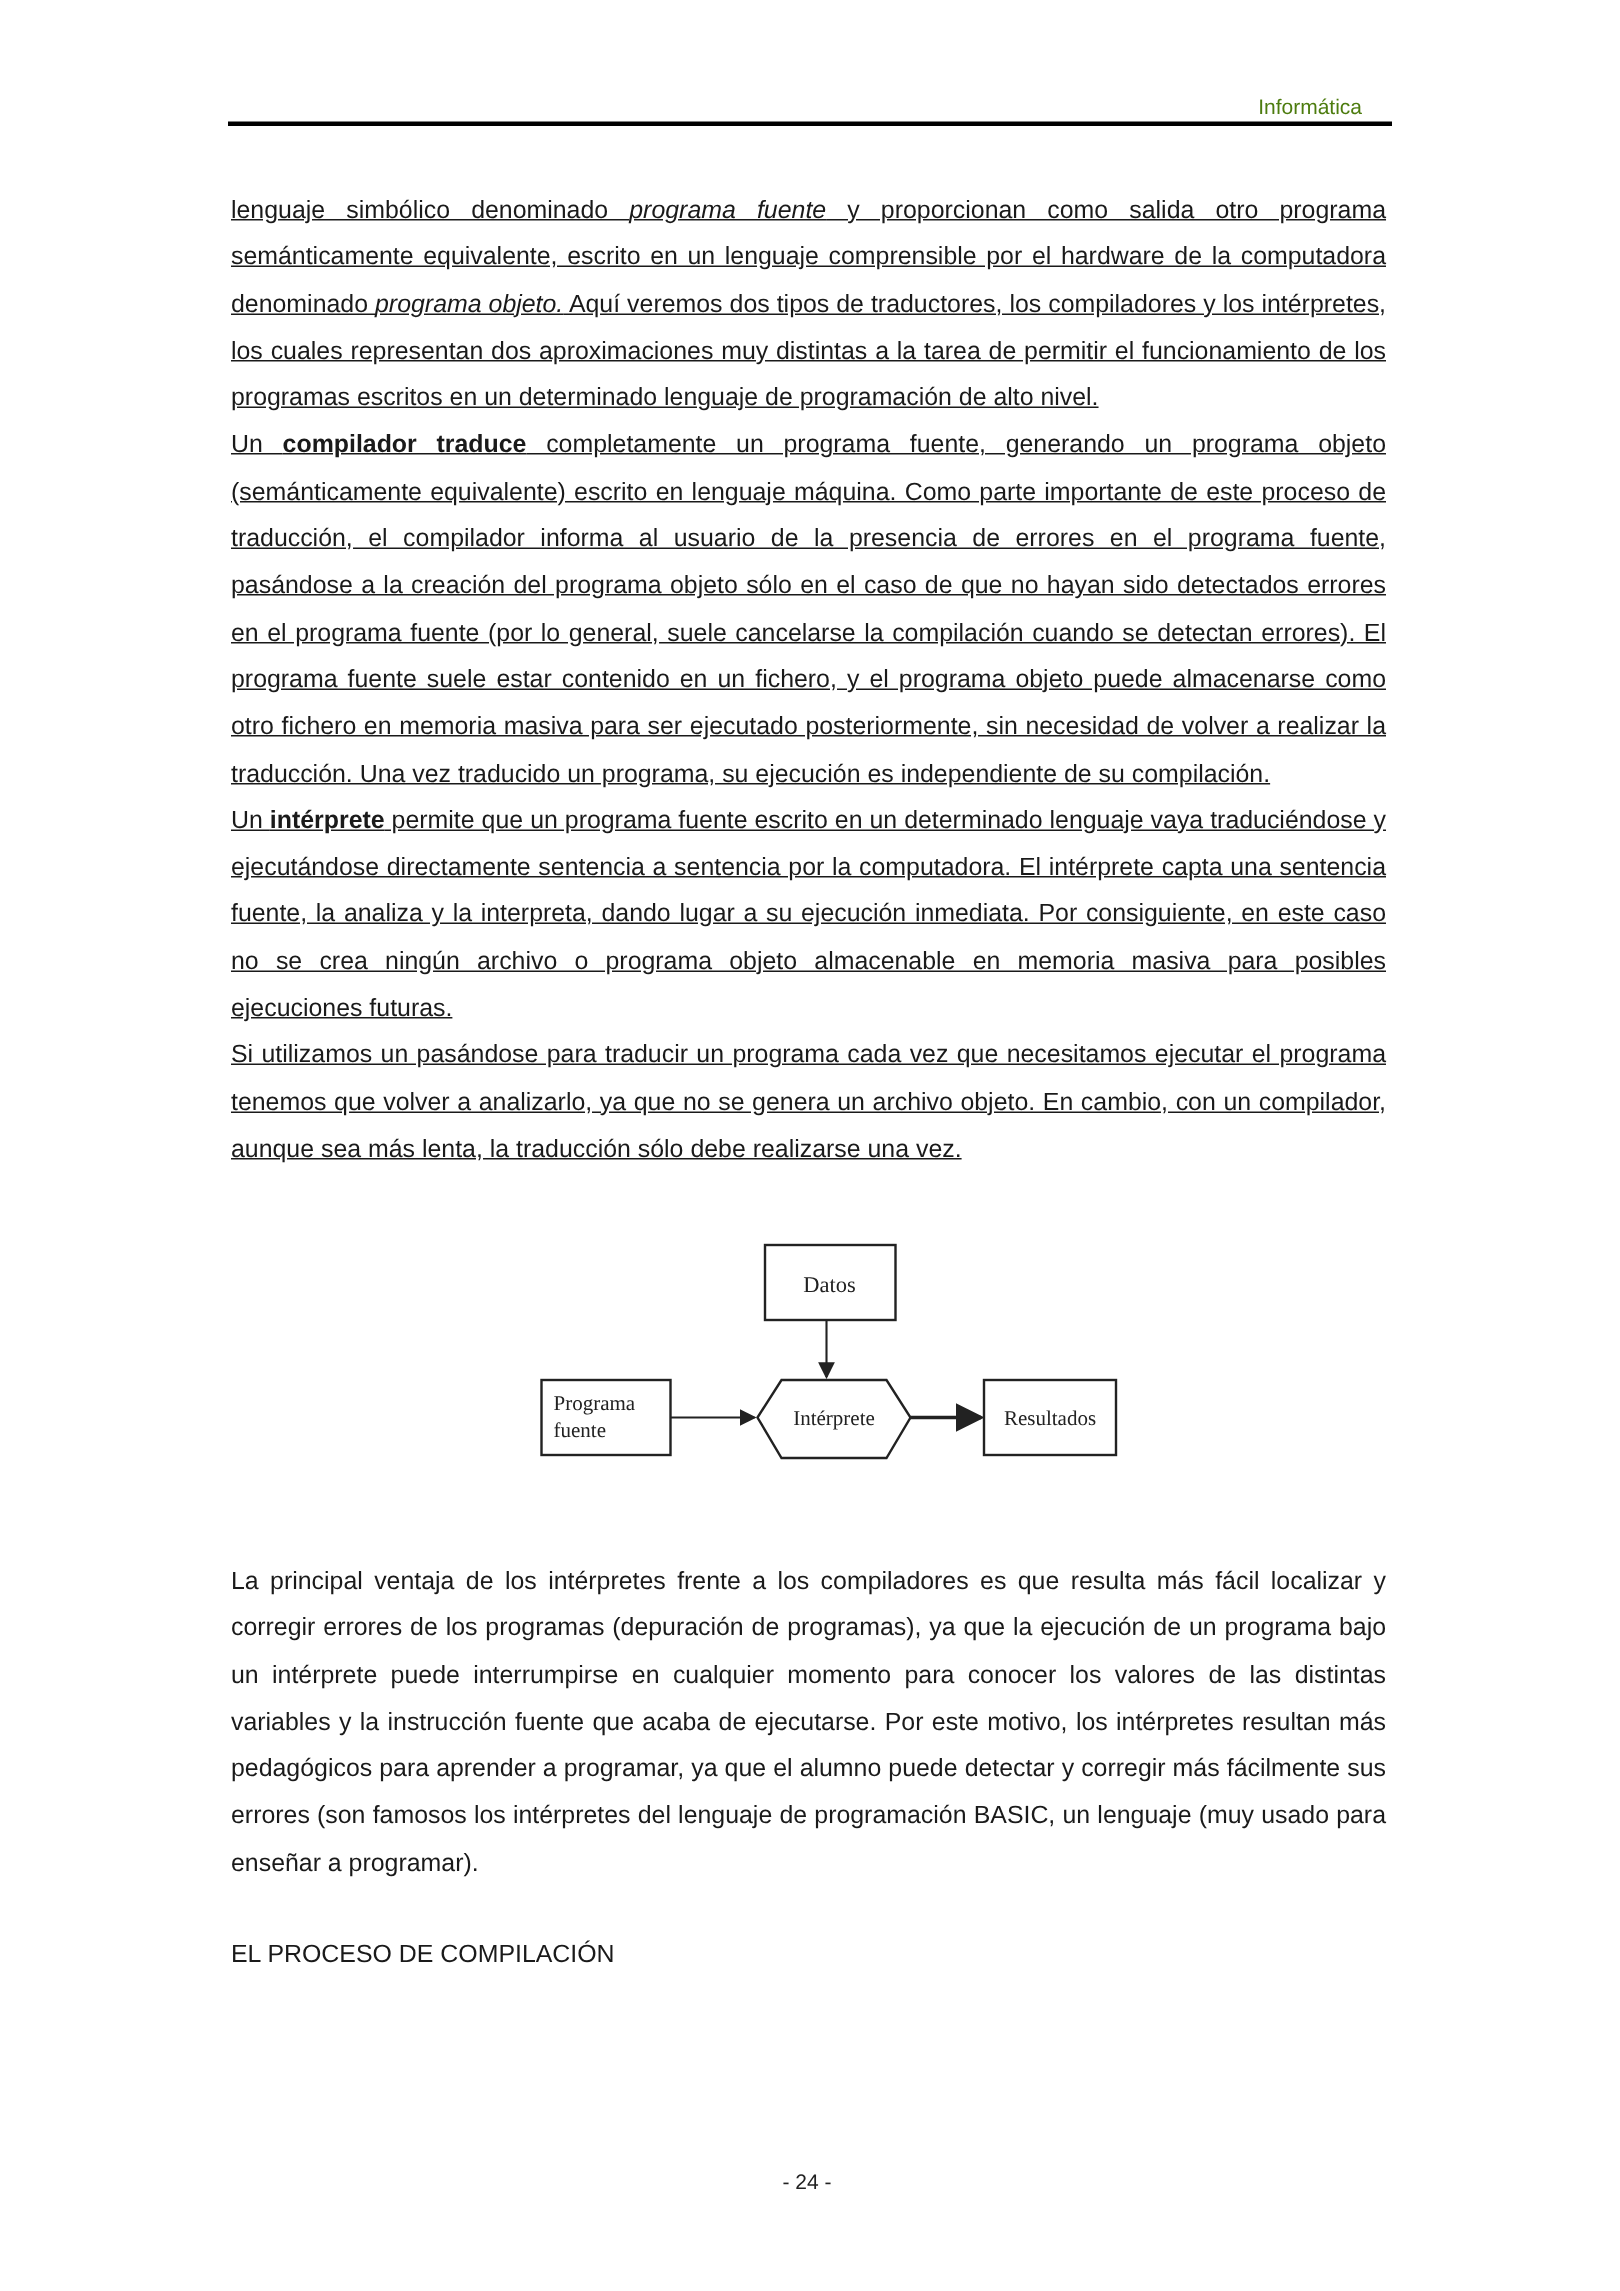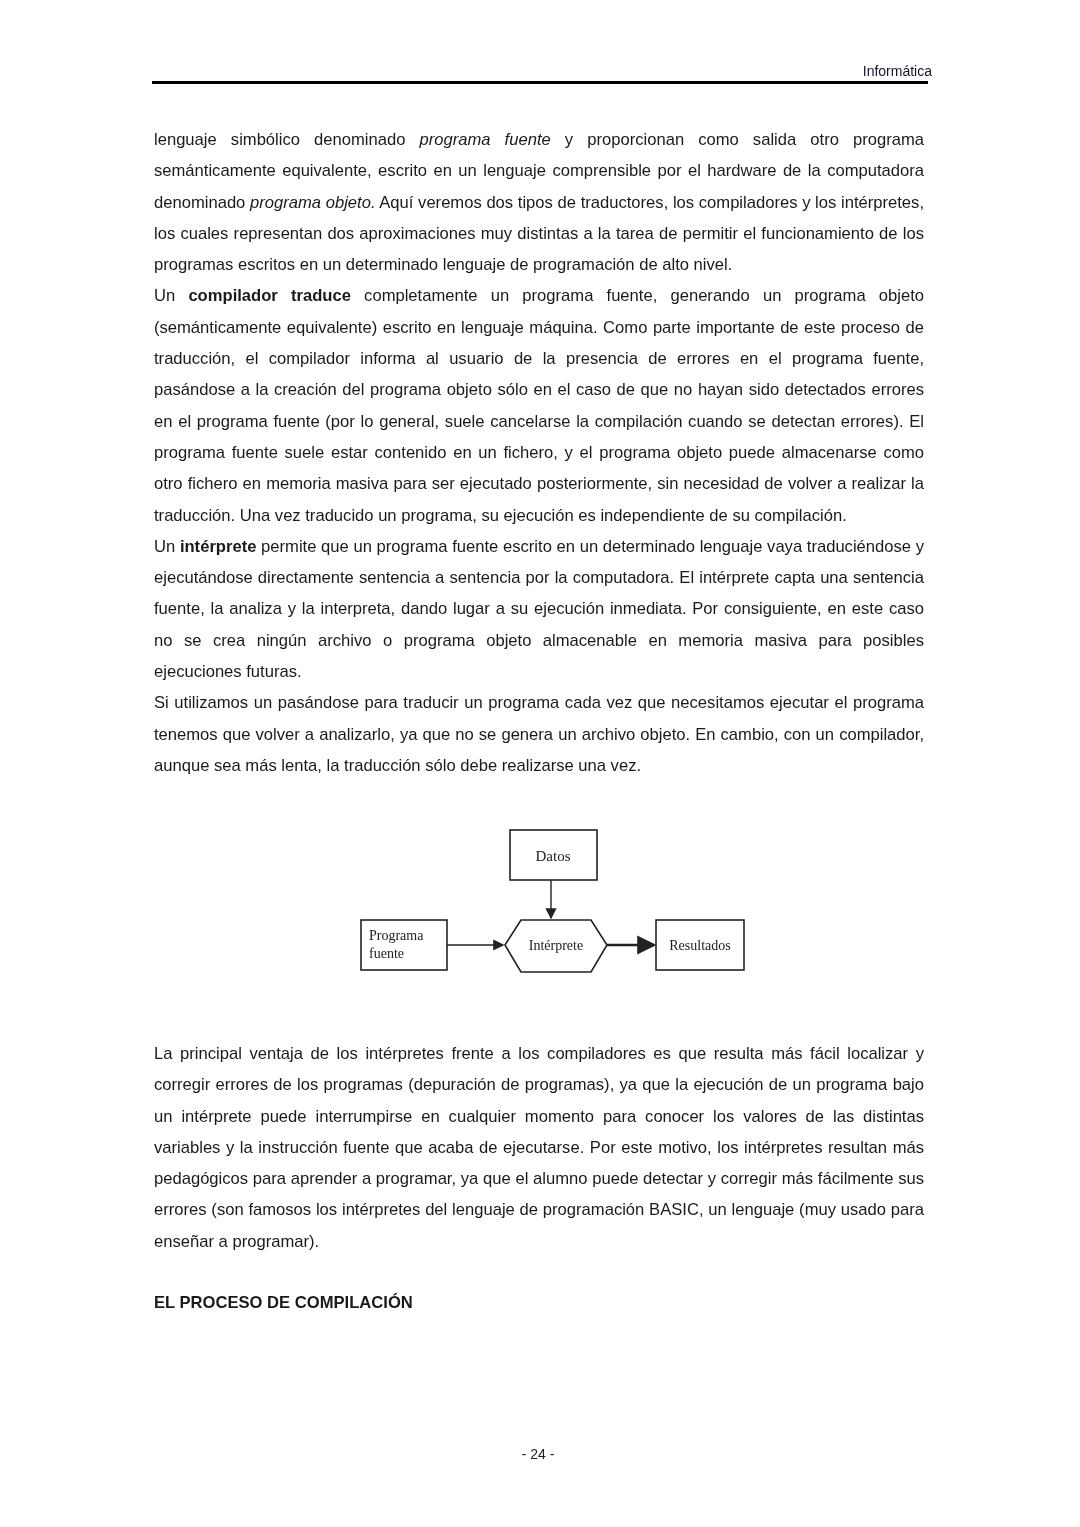--- a/index.html
+++ b/index.html
@@ -1,28 +1,28 @@
 <!DOCTYPE html>
 <html><head>
 <meta charset="utf-8">
 <style>
   html, body { margin:0; padding:0; background:#ffffff; }
   body { width:1080px; height:1527px; position:relative; overflow:hidden;
          font-family:"Liberation Sans", sans-serif; color:#111; }
-  .header-title { position:absolute; right:148px; top:63px; font-size:14px; color:#0f172a; }
+  .header-title { position:absolute; right:172px; top:63px; font-size:14px; color:#4d7c0f; }
   .header-rule { position:absolute; left:152px; width:776px; top:81px; height:3px; background:#000; }
   .body-text { position:absolute; left:154px; width:770px; font-size:16.6px; line-height:31.3px;
                text-align:justify; color:#1a1a1a; }
   .body-text p { margin:0; }
   .body-text em { font-style:italic; }
   .body-text b { font-weight:bold; }
-  #block1 { top:124px; }
+  #block1 { top:124px;text-decoration:underline; }
   #block2 { top:1038px; }
   #block3 { top:1287px; }
-  .heading { font-weight:bold; }
+  .heading { font-weight:normal; }
   .page-num { position:absolute; left:0; width:1076px; text-align:center; top:1446px; font-size:14px; color:#222; }
   .diagram { position:absolute; left:355px; top:822px; width:400px; height:160px; }
   .diagram svg { width:400px; height:160px; }
   .diagram text { font-family:"Liberation Serif", serif; fill:#222; }
 </style>
 </head>
 <body>
 
 <div class="header-title">Informática</div>
 <div class="header-rule"></div>

